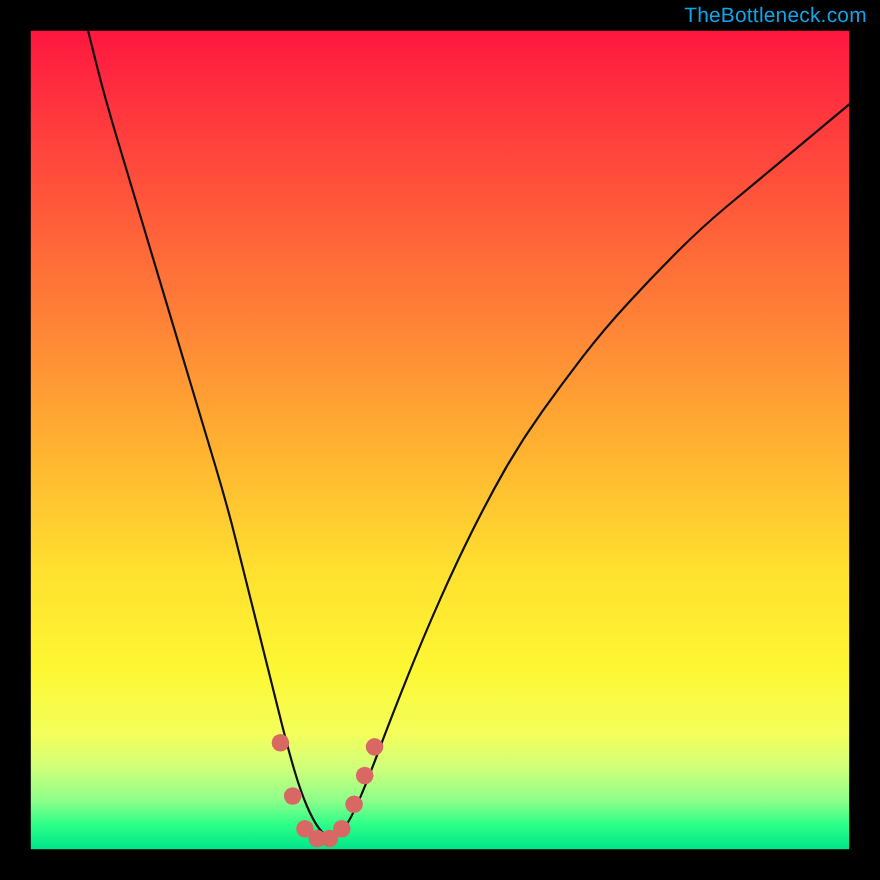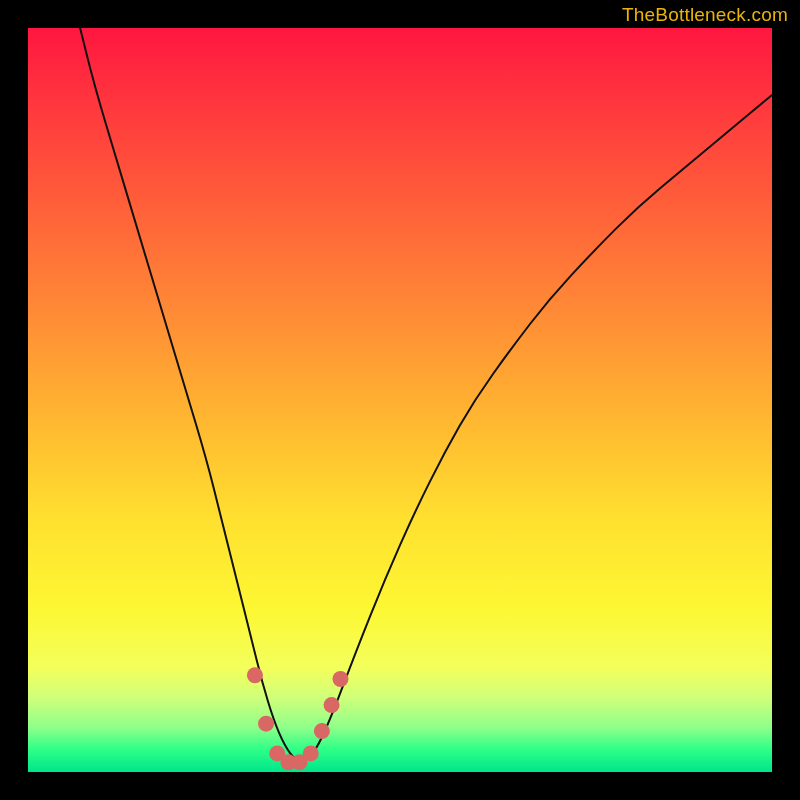--- a/index.html
+++ b/index.html
@@ -38,21 +38,21 @@
       #d0ff7a 90%,
       #8fff8a 94%,
       #2cff87 97%,
       #00e58a 100%
     );
   }
   .watermark {
     position: absolute;
     top: 4px;
     right: 12px;
-    color: #eab308;
+    color: #0ea5e9;
     font-size: 19px;
     letter-spacing: 0.2px;
     font-weight: 400;
     user-select: none;
   }
   svg.curve {
     position: absolute;
     top: 0; left: 0;
     width: 744px;
     height: 744px;

